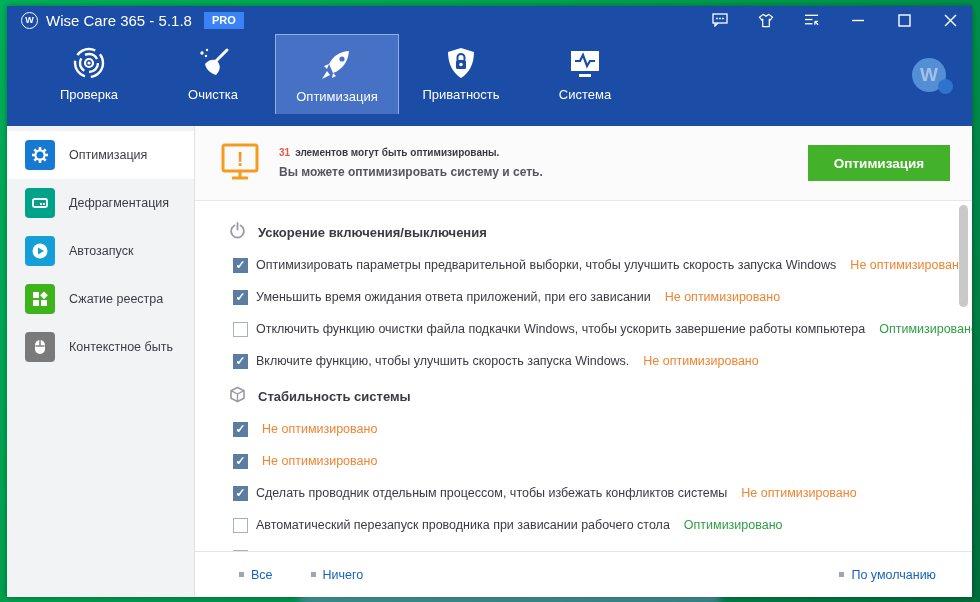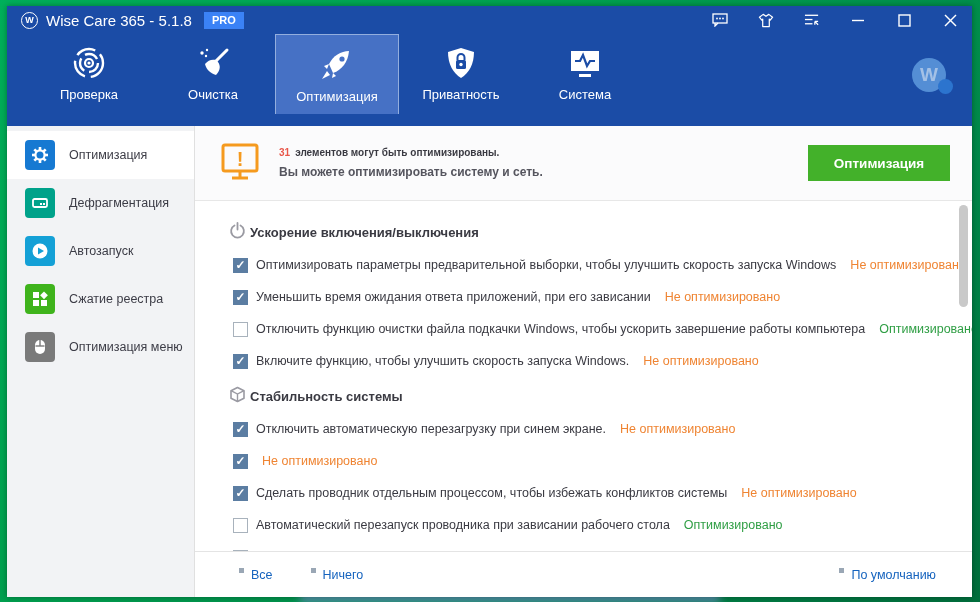--- a/index.html
+++ b/index.html
@@ -87,21 +87,21 @@
   .header-line1{ font-size:10px; font-weight:bold; color:#3a3a42; }
   .header-line1 .count{ color:#e8574a; margin-right:5px; }
   .header-line2{ font-size:12px; color:#55555e;font-weight:bold; }
   .optimize-btn{
     margin-left:auto; background:#43b12a; color:#fff; font-weight:bold;
     font-size:13.5px; border:none; width:142px; height:36px; cursor:pointer;
   }
   
   .list{ flex:1; position:relative; padding:12px 28px 0 34px; overflow:hidden; }
   .section-head{
-    display:flex; align-items:center; gap:4px; margin:6px 0 4px 0; height:26px;
+    display:flex; align-items:center; gap:12px; margin:6px 0 4px 0; height:26px;
   }
   .section-title{ font-size:13px; font-weight:bold; color:#3a3a42; }
   .row{ display:flex; align-items:center; margin-left:4px; height:32px; }
   .checkbox{
     width:15px; height:15px; border:1px solid #a8b2bc; background:#fff;
     display:inline-flex; align-items:center; justify-content:center;
     cursor:pointer; flex:0 0 auto;
   }
   .checkbox[data-checked="true"]{
     background:#5b7da2; border-color:#5b7da2;
@@ -115,21 +115,21 @@
   .status[data-state="ok"]{ color:#2f9e44; }
   .scroll-thumb{
     position:absolute; right:4px; top:4px; width:9px; height:102px;
     background:#c9c9c9; border-radius:5px; cursor:pointer;
   }
   
   .footer{
     height:46px; border-top:1px solid #e4e4e4; display:flex; align-items:center;
     padding:0 24px 0 44px; flex:0 0 auto; background:#fff;
   }
-  .f-link{ display:flex; align-items:flex-start; gap:7px; cursor:pointer; margin-right:38px; }
+  .f-link{ display:flex; align-items:center; gap:7px; cursor:pointer; margin-right:38px; }
   .f-link .bullet{ width:5px; height:5px; background:#9aa7b5; }
   .f-link .lbl{ color:#1563be; font-size:12.5px; }
   .f-link.right{ margin-left:auto; margin-right:12px; }
 </style>
 </head>
 <body>
 
 <div class="desktop-glow"></div>
 
 <div class="window">
@@ -296,21 +296,21 @@
         <span>Сжатие реестра</span>
       </div>
       <div class="side-item">
         <span class="side-ico" style="background:#7a7a7a">
           <svg width="18" height="18" viewBox="0 0 18 18">
               <rect x="4" y="2" width="10" height="14" rx="5" fill="#fff"></rect>
               <line x1="9" y1="2" x2="9" y2="8" stroke="#7a7a7a" stroke-width="1.4"></line>
               <line x1="4.5" y1="8" x2="13.5" y2="8" stroke="#7a7a7a" stroke-width="1.4"></line>
             </svg>
         </span>
-        <span>Оптимизация меню</span>
+        <span>Контекстное быть</span>
       </div>
     </div>
 
     <div class="content">
 
       <div class="header-band">
         <span class="warn-ico">
           <svg width="42" height="42" viewBox="0 0 42 42">
               <rect x="4" y="5" width="34" height="26" rx="2" fill="none" stroke="#f59a1e" stroke-width="3"></rect>
               <text x="21" y="26" text-anchor="middle" font-size="20" font-weight="bold" fill="#f59a1e">!</text>
@@ -366,21 +366,20 @@
             <svg width="17" height="17" viewBox="0 0 17 17">
                 <path d="M8.5 1.5 L15 4.7 L15 12.3 L8.5 15.5 L2 12.3 L2 4.7 Z" fill="none" stroke="#9a9aa2" stroke-width="1.6" stroke-linejoin="round"></path>
                 <path d="M2 4.7 L8.5 8 L15 4.7 M8.5 8 L8.5 15.5" fill="none" stroke="#9a9aa2" stroke-width="1.4"></path>
               </svg>
           </span>
           <span class="section-title">Стабильность системы</span>
         </div>
 
         <div class="row">
           <span class="checkbox" data-checked="true"></span>
-          <span class="row-text">Отключить автоматическую перезагрузку при синем экране.</span>
           <span class="status" data-state="warn">Не оптимизировано</span>
         </div>
         <div class="row">
           <span class="checkbox" data-checked="true"></span>
           <span class="status" data-state="warn">Не оптимизировано</span>
         </div>
         <div class="row">
           <span class="checkbox" data-checked="true"></span>
           <span class="row-text">Сделать проводник отдельным процессом, чтобы избежать конфликтов системы</span>
           <span class="status" data-state="warn">Не оптимизировано</span>

